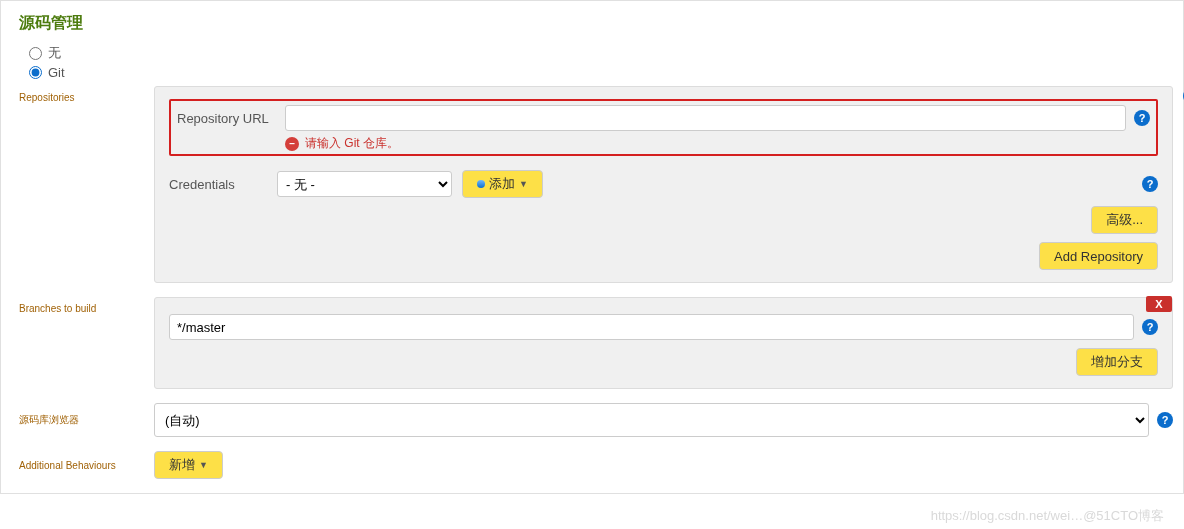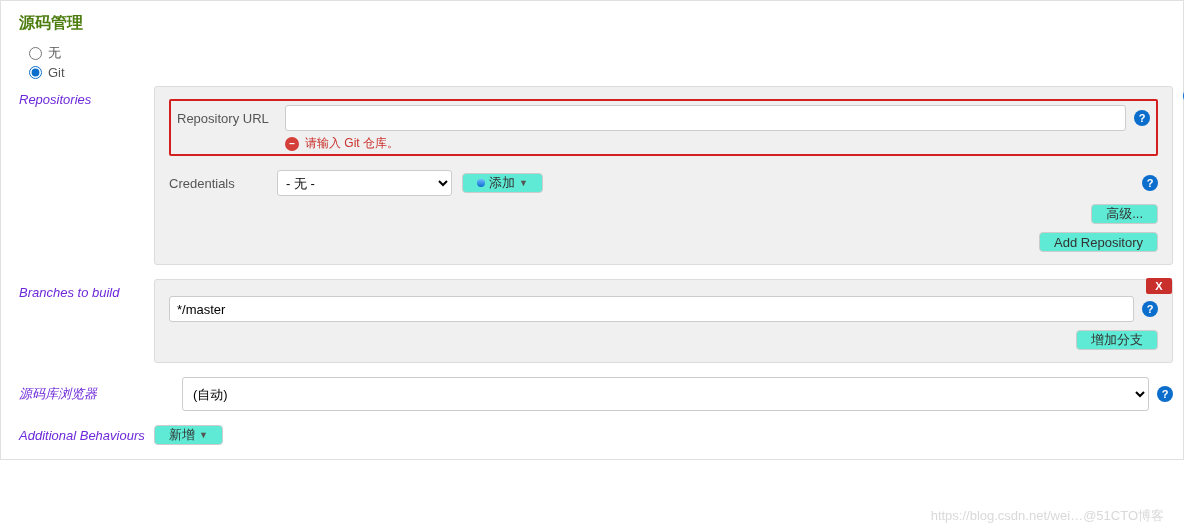--- a/index.html
+++ b/index.html
@@ -36,23 +36,22 @@
   }
   .form-row {
     display: flex;
     align-items: flex-start;
     margin: 4px 0 4px 0;
   }
   .form-label {
     width: 135px;
     min-width: 135px;
     padding-top: 6px;
-    font-size: 13px;
-    color: #6d28d9;
-    font-style: italic;
+    font-size: 10px;
+    color: #a16207;
   }
   .form-body {
     flex: 1;
     position: relative;
   }
   .group-box {
     background: #f0f0f0;
     border: 1px solid #dcdcdc;
     border-radius: 3px;
     padding: 12px 14px 12px 14px;
@@ -81,26 +80,26 @@
   .select {
     height: 26px;
     padding: 2px 4px;
     font-size: 13px;
     border: 1px solid #ccc;
     border-radius: 3px;
     background: #fff;
     min-width: 175px;
   }
   .btn {
-    height: 20px;
+    height: 28px;
     padding: 0 14px;
     font-size: 13px;
     border: 1px solid #ccc;
     border-radius: 4px;
-    background: #5eead4;
+    background: #fde047;
     color: #333;
     cursor: pointer;
     display: inline-flex;
     align-items: center;
     gap: 4px;
   }
   .btn .caret {
     font-size: 9px;
     color: #555;
   }
@@ -268,21 +267,21 @@
         </div>
         <div class="btn-row-right">
           <button class="btn">
             <span>增加分支</span>
           </button>
         </div>
       </div>
     </div>
   </div>
 
-  <div class="form-row" style="margin-top:14px; align-items:center;gap:28px;">
+  <div class="form-row" style="margin-top:14px; align-items:center;">
     <div class="form-label" style="padding-top:0;">源码库浏览器</div>
     <div class="form-body" style="display:flex; align-items:center;">
       <select class="wide-select">
         <option>(自动)</option>
       </select>
       <span class="help-icon">?</span>
     </div>
   </div>
 
   <div class="form-row" style="margin-top:14px; align-items:center;">

